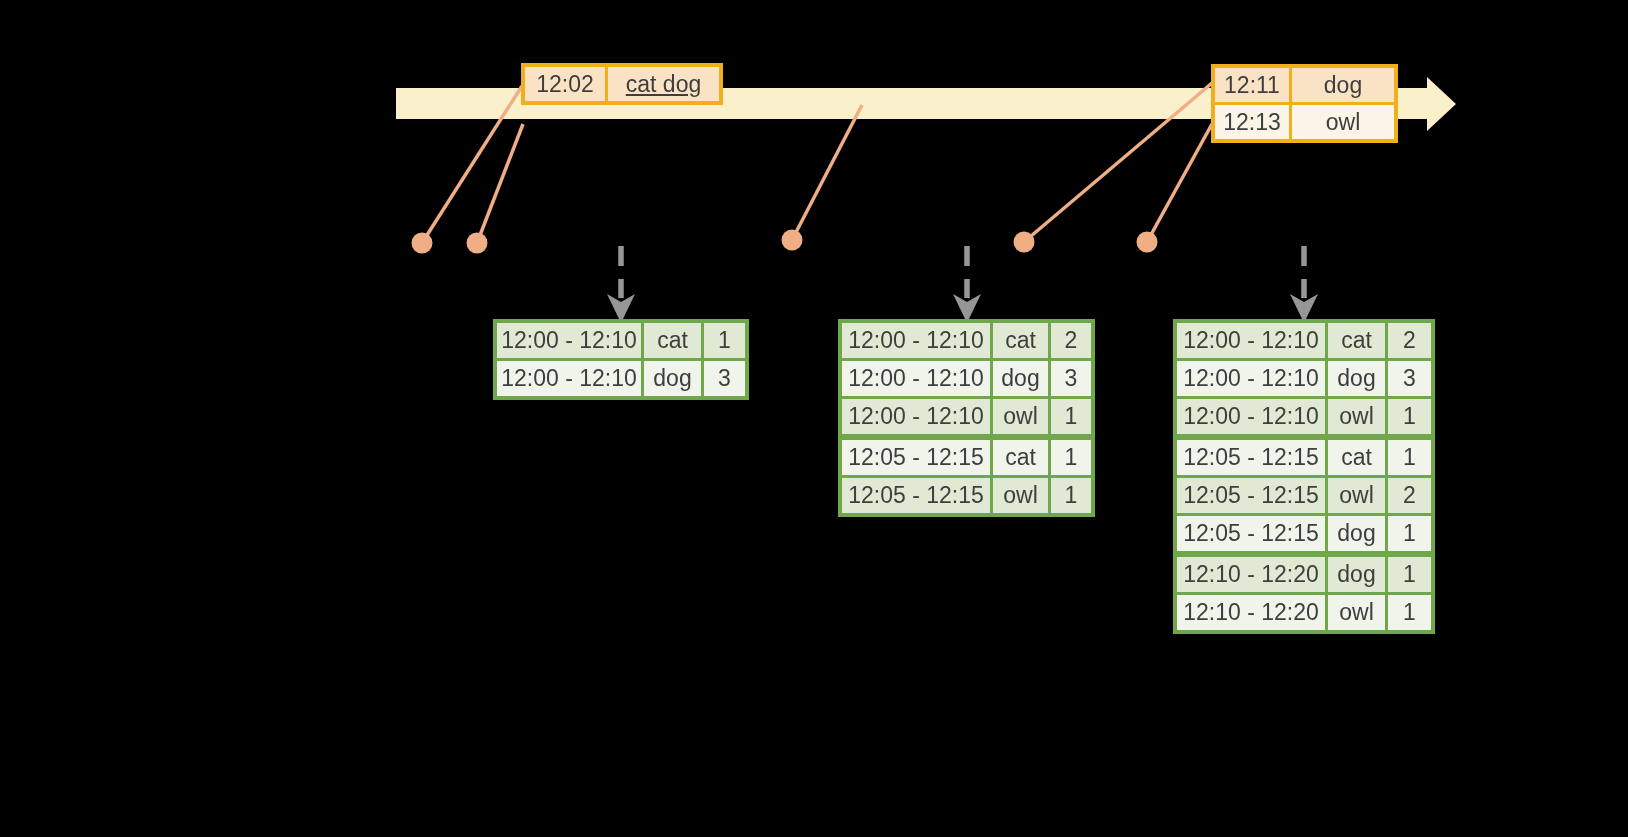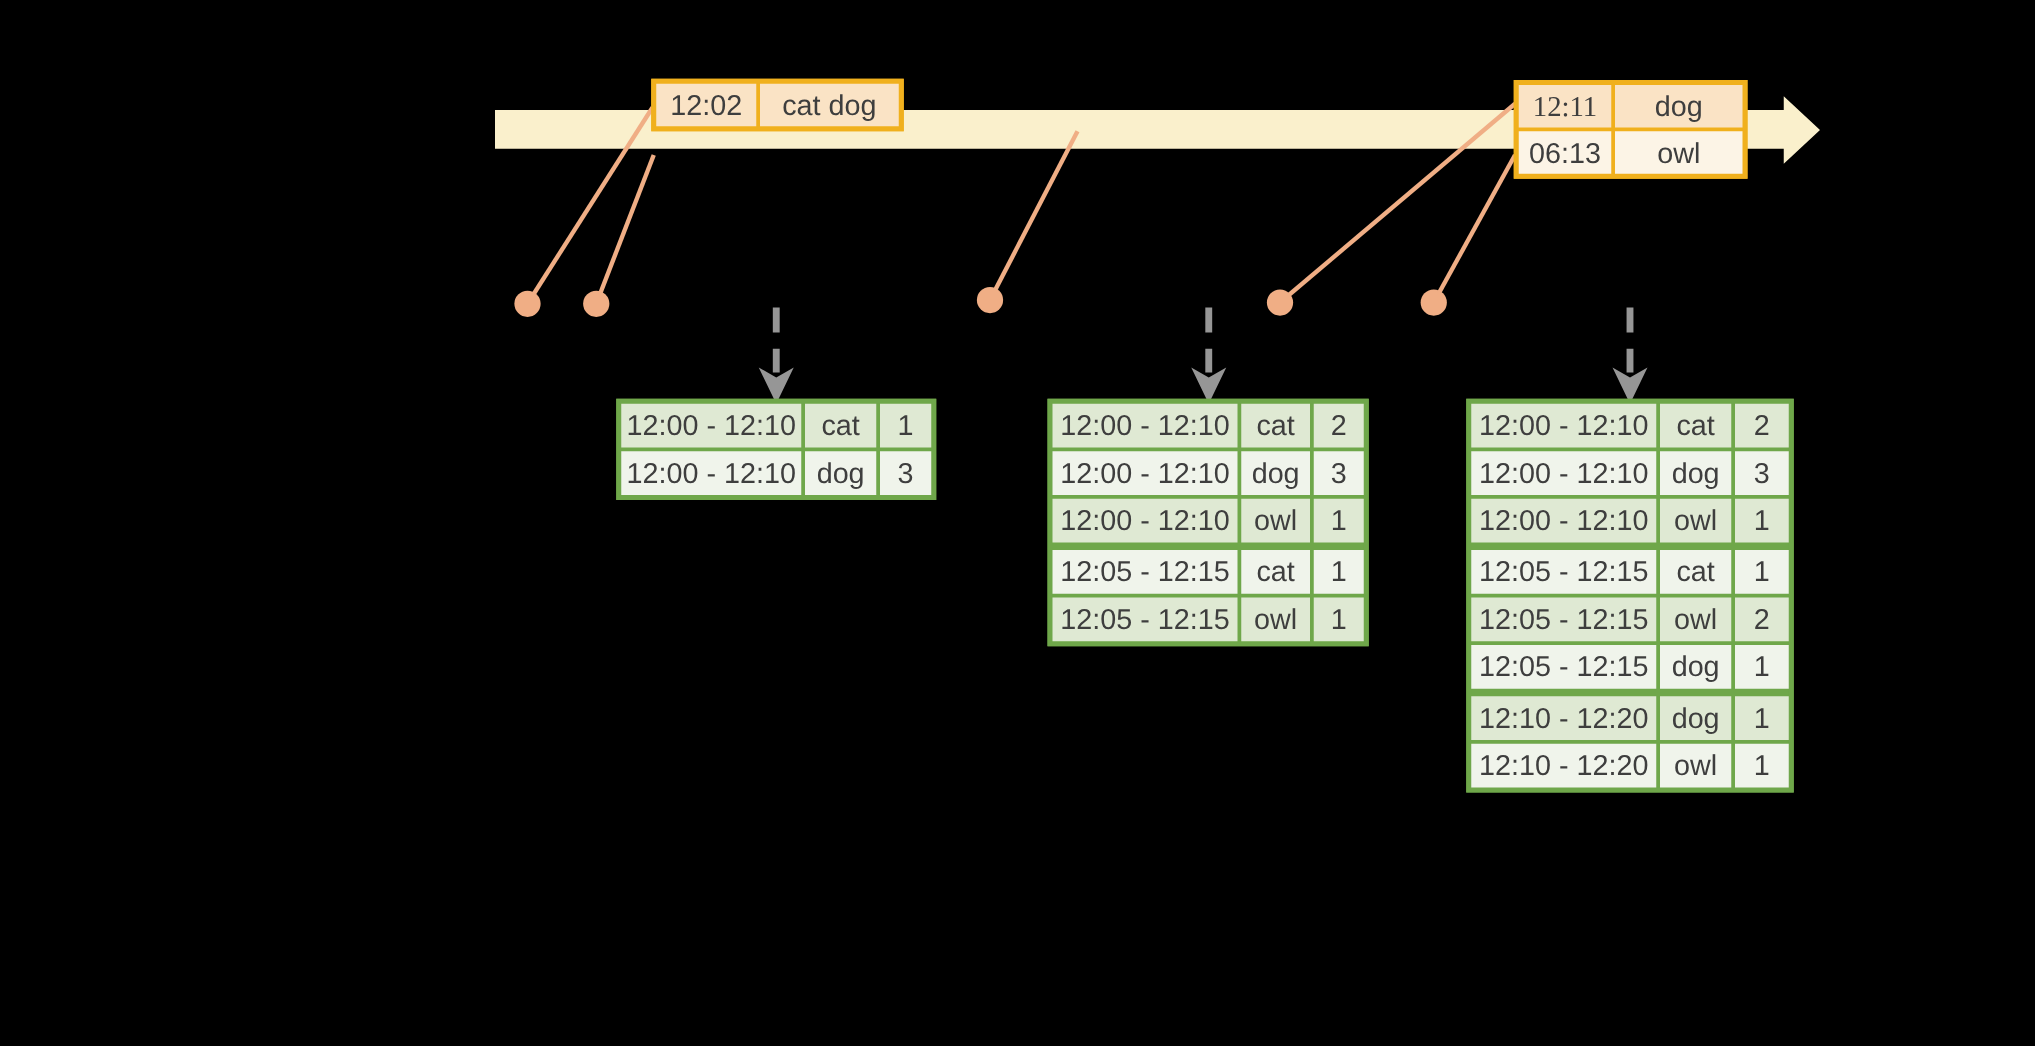--- a/index.html
+++ b/index.html
@@ -65,32 +65,32 @@
     </g>
     <g>
       <line x1="1304" y1="246" x2="1304" y2="298" stroke="var(--gray)" stroke-width="5.5" stroke-dasharray="20 13"></line>
       <polygon points="1290,294 1304,323 1318,294 1304,302" fill="var(--gray)"></polygon>
     </g>
   </svg>
 
   <div class="etable" style="left:521px; top:63px; width:202px;">
     <div class="erow peach">
       <div class="ecell" style="flex:0 0 80px;">12:02</div>
-      <div class="ecell" style="flex:1;">cat dog</div>
+      <div class="ecell" style="flex:1;text-decoration:underline;">cat dog</div>
     </div>
   </div>
 
 
   <div class="etable" style="left:1211px; top:64px; width:187px;">
     <div class="erow peach">
-      <div class="ecell" style="flex:0 0 74px;font-family:Liberation Serif, serif;">12:11</div>
+      <div class="ecell" style="flex:0 0 74px;">12:11</div>
       <div class="ecell" style="flex:1;">dog</div>
     </div>
     <div class="erow lightc">
-      <div class="ecell" style="flex:0 0 74px;">06:13</div>
+      <div class="ecell" style="flex:0 0 74px;">12:13</div>
       <div class="ecell" style="flex:1;">owl</div>
     </div>
   </div>
 
   <div class="gtable" style="left:493px; top:319px; width:256px;">
     <div class="grow dark">
       <div class="gcell" style="flex:0 0 144px;">12:00 - 12:10</div>
       <div class="gcell" style="flex:0 0 57px;">cat</div>
       <div class="gcell" style="flex:1;">1</div>
     </div>

